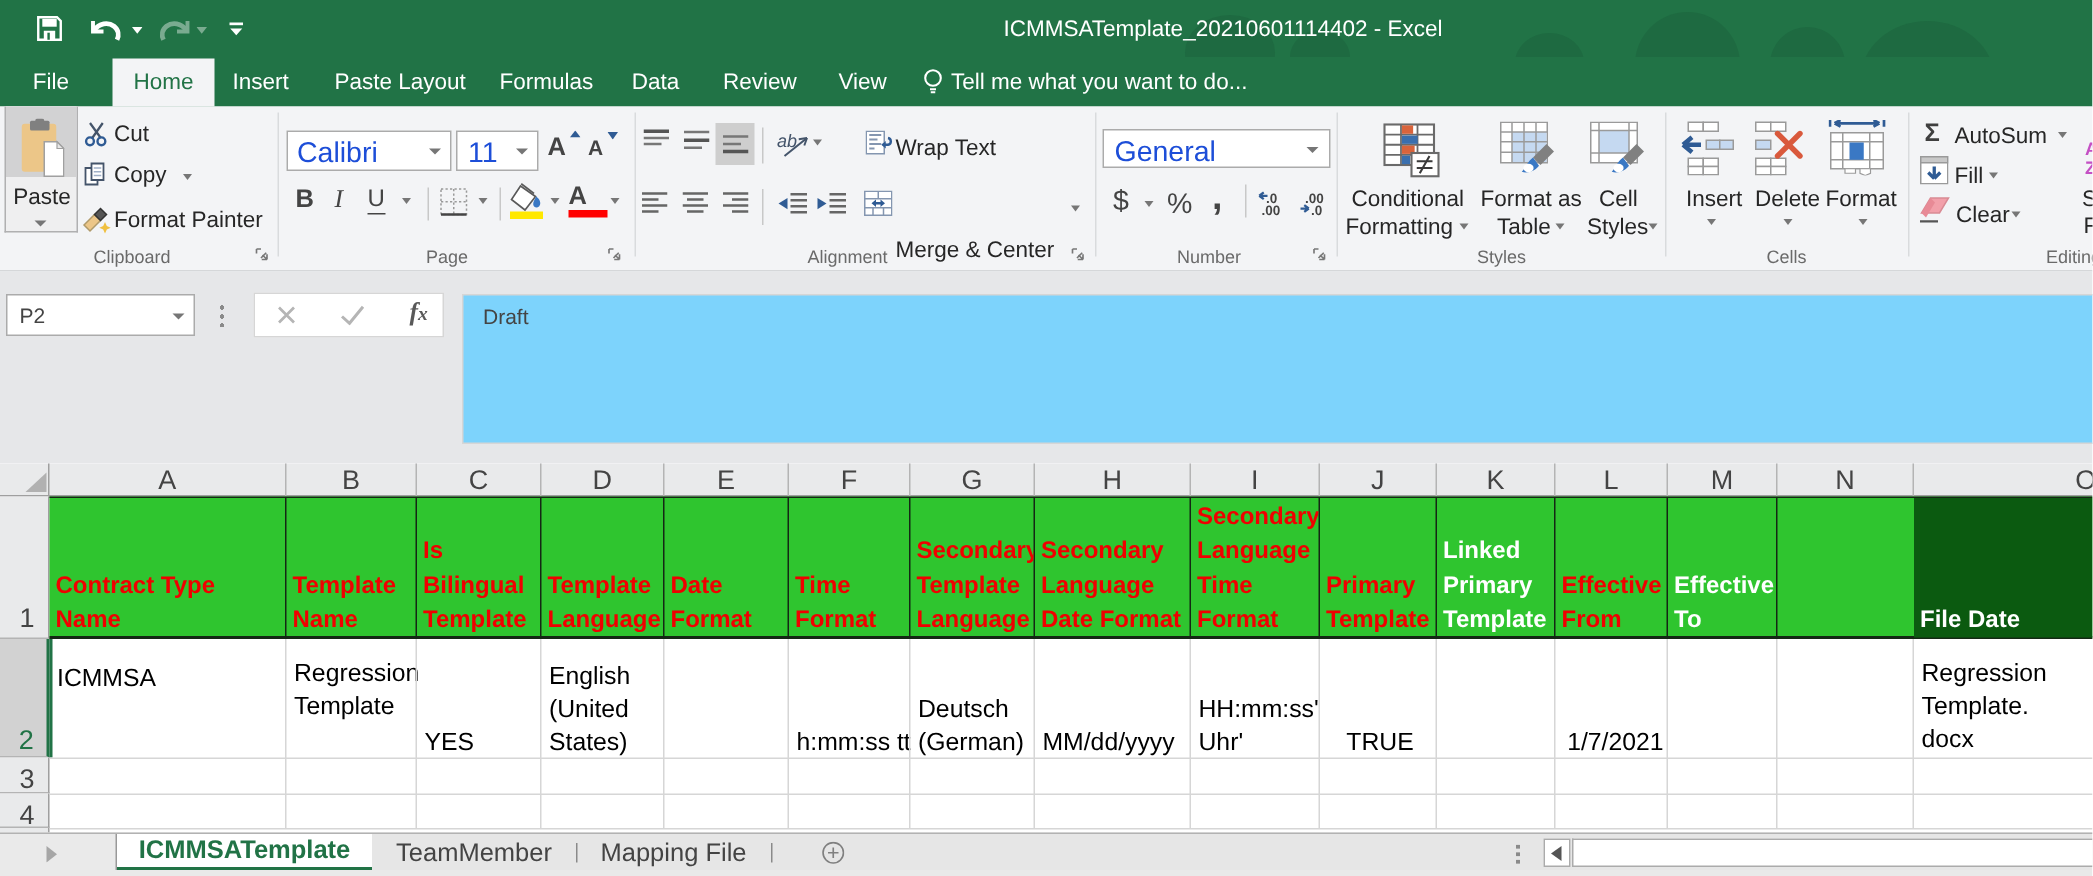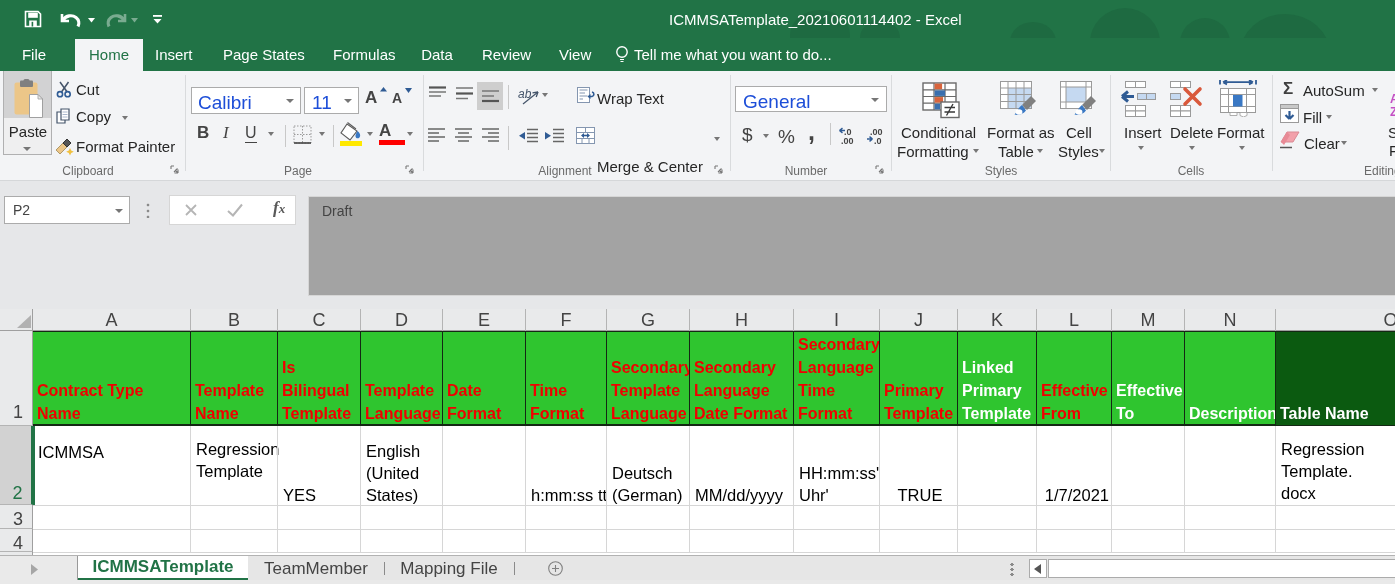--- a/index.html
+++ b/index.html
@@ -77,21 +77,21 @@
   <svg style="position:absolute;left:152px;top:14px" width="11" height="11" viewBox="0 0 11 11">
     <rect x="1" y="1" width="9" height="1.8" fill="#fff"></rect>
     <path d="M1.5 5 H9.5 L5.5 9.5 Z" fill="#fff"></path>
   </svg>
   <div id="title">ICMMSATemplate_20210601114402 - Excel</div>
 </div>
 <div class="abs" id="tabrow">
   <div class="rtab" style="left:12px;width:44px;">File</div>
   <div id="hometab">Home</div>
   <div class="rtab" style="left:155px;width:36px;">Insert</div>
-  <div class="rtab" style="left:223px;width:80px;">Page States</div>
+  <div class="rtab" style="left:223px;width:80px;">Paste Layout</div>
   <div class="rtab" style="left:333px;width:60px;">Formulas</div>
   <div class="rtab" style="left:421px;width:32px;">Data</div>
   <div class="rtab" style="left:482px;width:48px;">Review</div>
   <div class="rtab" style="left:559px;width:32px;">View</div>
   <svg style="position:absolute;left:615px;top:7px" width="14" height="19" viewBox="0 0 14 19">
     <circle cx="7" cy="7" r="5.2" fill="none" stroke="#fff" stroke-width="1.4"></circle>
     <path d="M5 14.5 H9 M5.5 16.5 H8.5" stroke="#fff" stroke-width="1.2" fill="none"></path>
   </svg>
   <div class="rtab" style="left:634px;width:210px;text-align:left;">Tell me what you want to do...</div>
 </div>
@@ -373,21 +373,21 @@
   <div style="position:absolute;left:146px;top:21px;width:4px;height:16px;background-image:radial-gradient(circle, #8a8a8a 1.5px, transparent 1.6px);background-size:4px 6px;"></div>
   <div style="position:absolute;left:169px;top:14px;width:127px;height:30px;background:#fff;border:1px solid #d6d6d6;">
     <svg style="position:absolute;left:14px;top:7px" width="14" height="14" viewBox="0 0 14 14">
         <path d="M2 2 L12 12 M12 2 L2 12" stroke="#b5b5b5" stroke-width="1.8"></path>
       </svg>
     <svg style="position:absolute;left:57px;top:7px" width="16" height="14" viewBox="0 0 16 14">
         <path d="M1 8 L6 12.5 L15 1.5" stroke="#b5b5b5" stroke-width="2" fill="none"></path>
       </svg>
     <div style="position:absolute;left:103px;top:2px;font-size:17px;font-style:italic;font-family:'Liberation Serif',serif;color:#595959;font-weight:bold;">f<span style="font-size:13px;">x</span></div>
   </div>
-  <div style="position:absolute;left:308px;top:15px;width:1087px;height:100px;background:#a3a3a3;border:1px solid #d6d6d6;border-right:none;">
+  <div style="position:absolute;left:308px;top:15px;width:1087px;height:100px;background:#7dd3fc;border:1px solid #d6d6d6;border-right:none;">
     <div style="position:absolute;left:13px;top:6px;font-size:14px;color:#444;">Draft</div>
   </div>
 </div>
 <div class="abs" id="sheet">
   <div id="colhead">
     <svg style="position:absolute;left:16px;top:5px" width="16" height="15" viewBox="0 0 16 15">
         <path d="M15 1 V14 H1 Z" fill="#b1b1b1"></path>
       </svg>
     <div style="position:absolute;left:0;top:0;width:33px;height:22px;border-right:1px solid #9f9f9f;"></div>
     <div class="chl" style="left:33px;width:158px;">A</div>
@@ -428,22 +428,21 @@
     <div class="gc" style="left:328px;width:82px;">Template<br>Language</div>
     <div class="gc" style="left:410px;width:83px;">Date<br>Format</div>
     <div class="gc" style="left:493px;width:81px;">Time<br>Format</div>
     <div class="gc" style="left:574px;width:83px;">Secondary<br>Template<br>Language</div>
     <div class="gc" style="left:657px;width:104px;">Secondary<br>Language<br>Date Format</div>
     <div class="gc" style="left:761px;width:86px;">Secondary<br>Language<br>Time<br>Format</div>
     <div class="gc" style="left:847px;width:78px;">Primary<br>Template</div>
     <div class="gc wt" style="left:925px;width:79px;">Linked<br>Primary<br>Template</div>
     <div class="gc" style="left:1004px;width:75px;">Effective<br>From</div>
     <div class="gc wt" style="left:1079px;width:73px;">Effective<br>To</div>
-    <div class="gc wt" style="left:1152px;width:91px;">Description</div>
-    <div class="gc wt" style="left:1243px;width:119px;background:#0b5a10;border-right:none;">Table Name</div>
+    <div class="gc wt" style="left:1243px;width:119px;background:#0b5a10;border-right:none;">File Date</div>
   </div>
 
   <div class="c2 t2" style="left:33px;top:117px;width:158px;padding-top:15px;">ICMMSA</div>
   <div class="c2 t2" style="left:191px;top:117px;width:87px;">Regression<br>Template</div>
   <div class="c2" style="left:278px;top:117px;width:83px;">YES</div>
   <div class="c2" style="left:361px;top:117px;width:82px;">English<br>(United<br>States)</div>
   <div class="c2" style="left:526px;top:117px;width:81px;">h:mm:ss tt</div>
   <div class="c2" style="left:607px;top:117px;width:83px;">Deutsch<br>(German)</div>
   <div class="c2" style="left:690px;top:117px;width:104px;">MM/dd/yyyy</div>
   <div class="c2" style="left:794px;top:117px;width:86px;">HH:mm:ss'<br>Uhr'</div>

